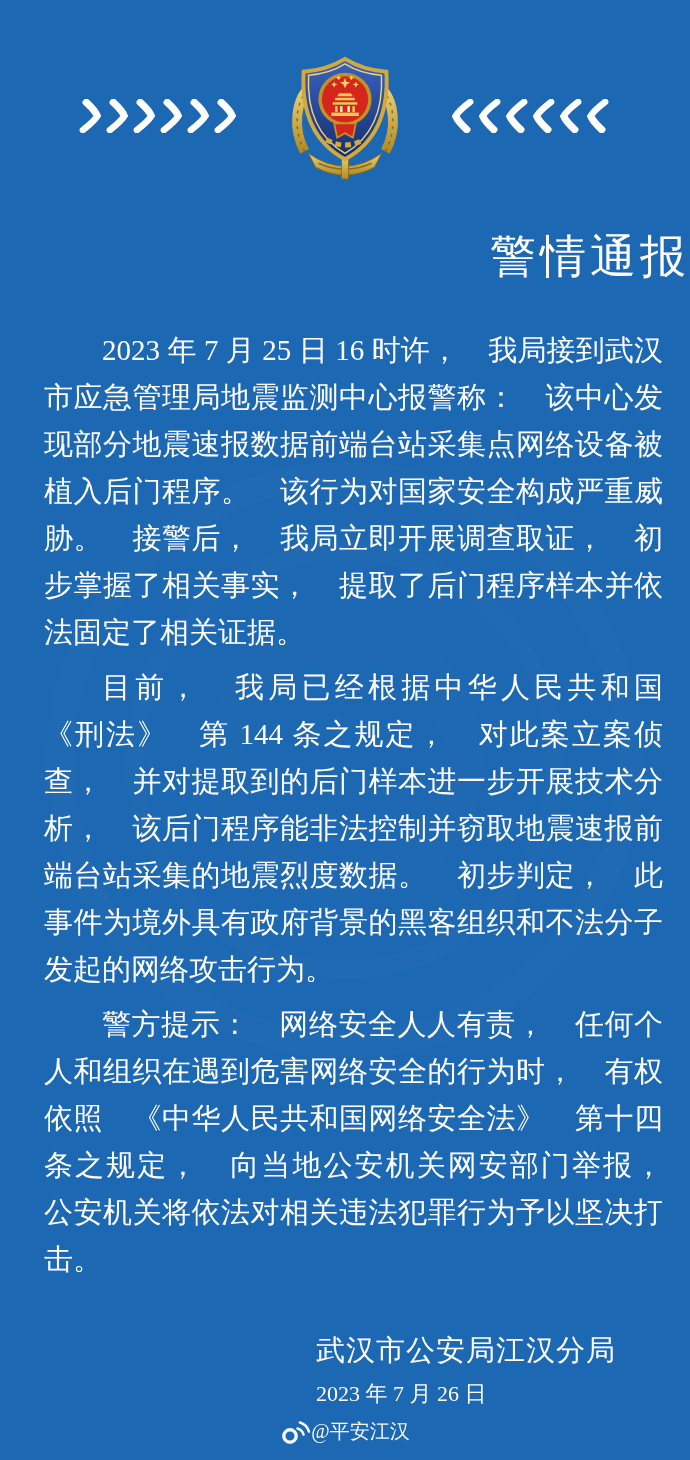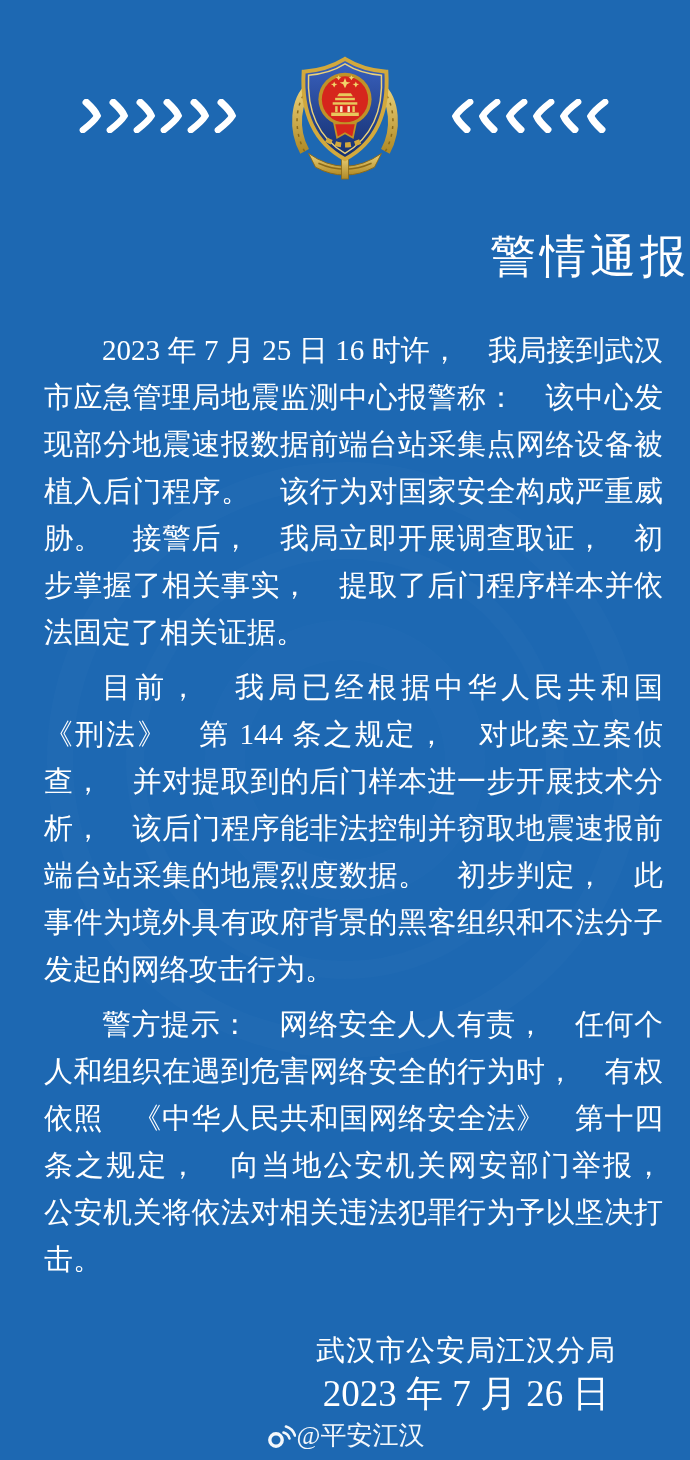--- a/index.html
+++ b/index.html
@@ -39,29 +39,28 @@
   .body-text{
     position:absolute;left:44px;right:27px;top:327px;
     font-size:29px;line-height:47px;
     text-align:justify;
   }
   .body-text p{margin:0 0 8px 0;text-indent:2em;}
   .body-text p:last-child{margin-bottom:16px;}
   
   .signature{
     position:absolute;top:1328px;right:74px;
-    text-align:center;
   }
   .signature .agency{font-size:29px;line-height:44px;letter-spacing:1px;}
-  .signature .date{font-size:37px;line-height:44px;}
+  .signature .date{font-size:22px;line-height:44px;}
   
   .footer{
     position:absolute;top:1418px;left:0;right:0;
     display:flex;justify-content:center;align-items:center;gap:1px;
-    font-size:26px;opacity:0.95;
+    font-size:20px;opacity:0.95;
   }
 </style>
 </head>
 <body>
 
 <div class="page">
 
   <svg class="watermark" width="620" height="620" viewBox="0 0 620 620">
     <circle cx="310" cy="310" r="285" fill="none" stroke="rgba(255,255,255,0.045)" stroke-width="26"></circle>
     <circle cx="310" cy="310" r="210" fill="none" stroke="rgba(255,255,255,0.04)" stroke-width="18"></circle>

